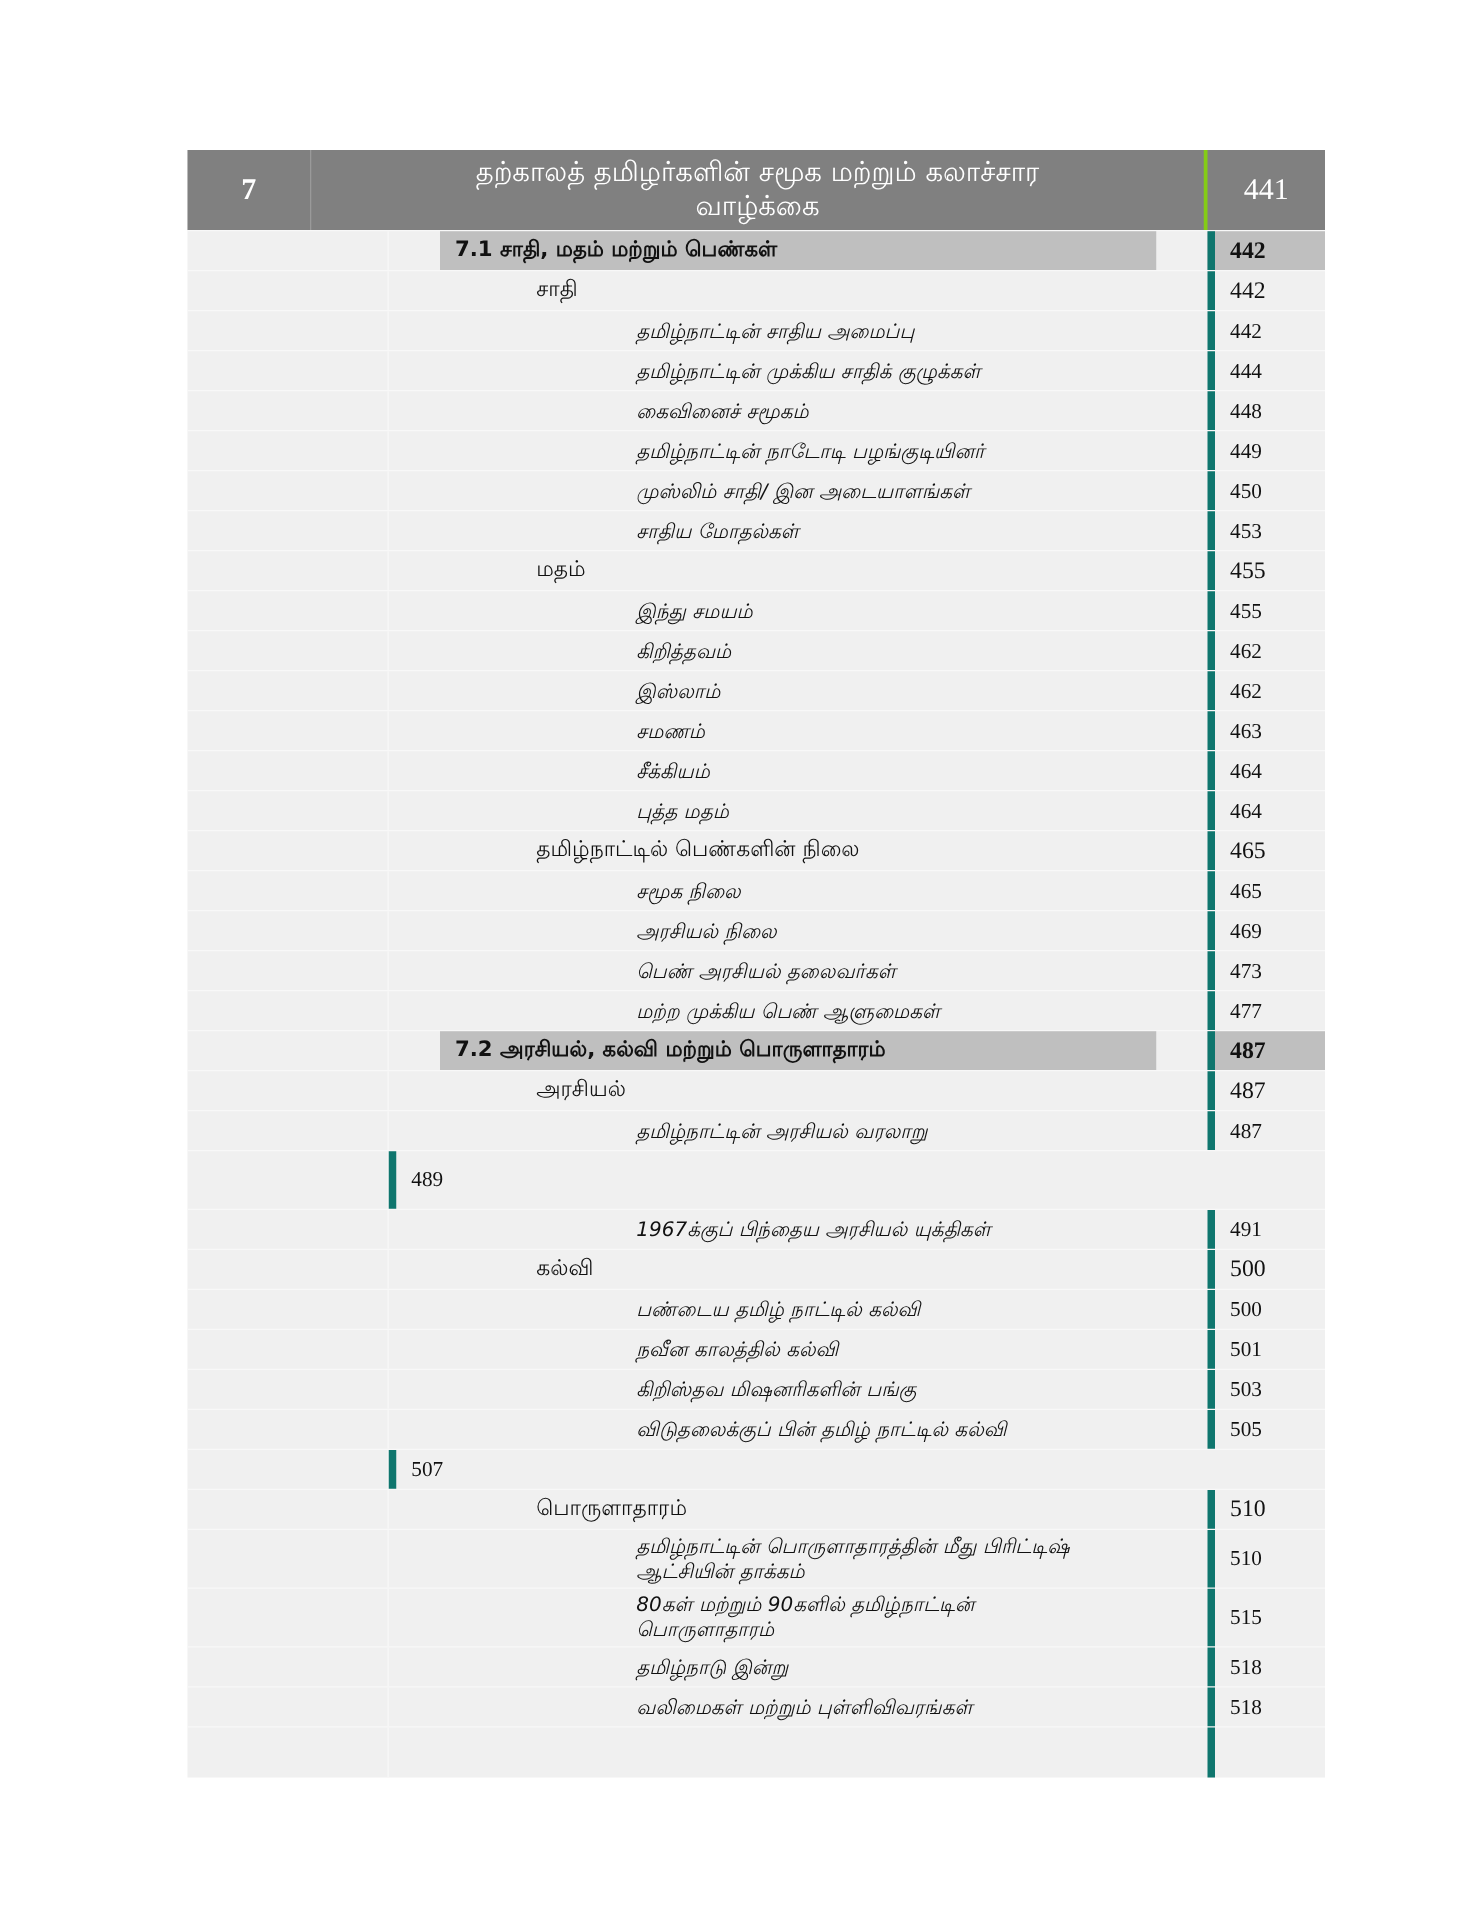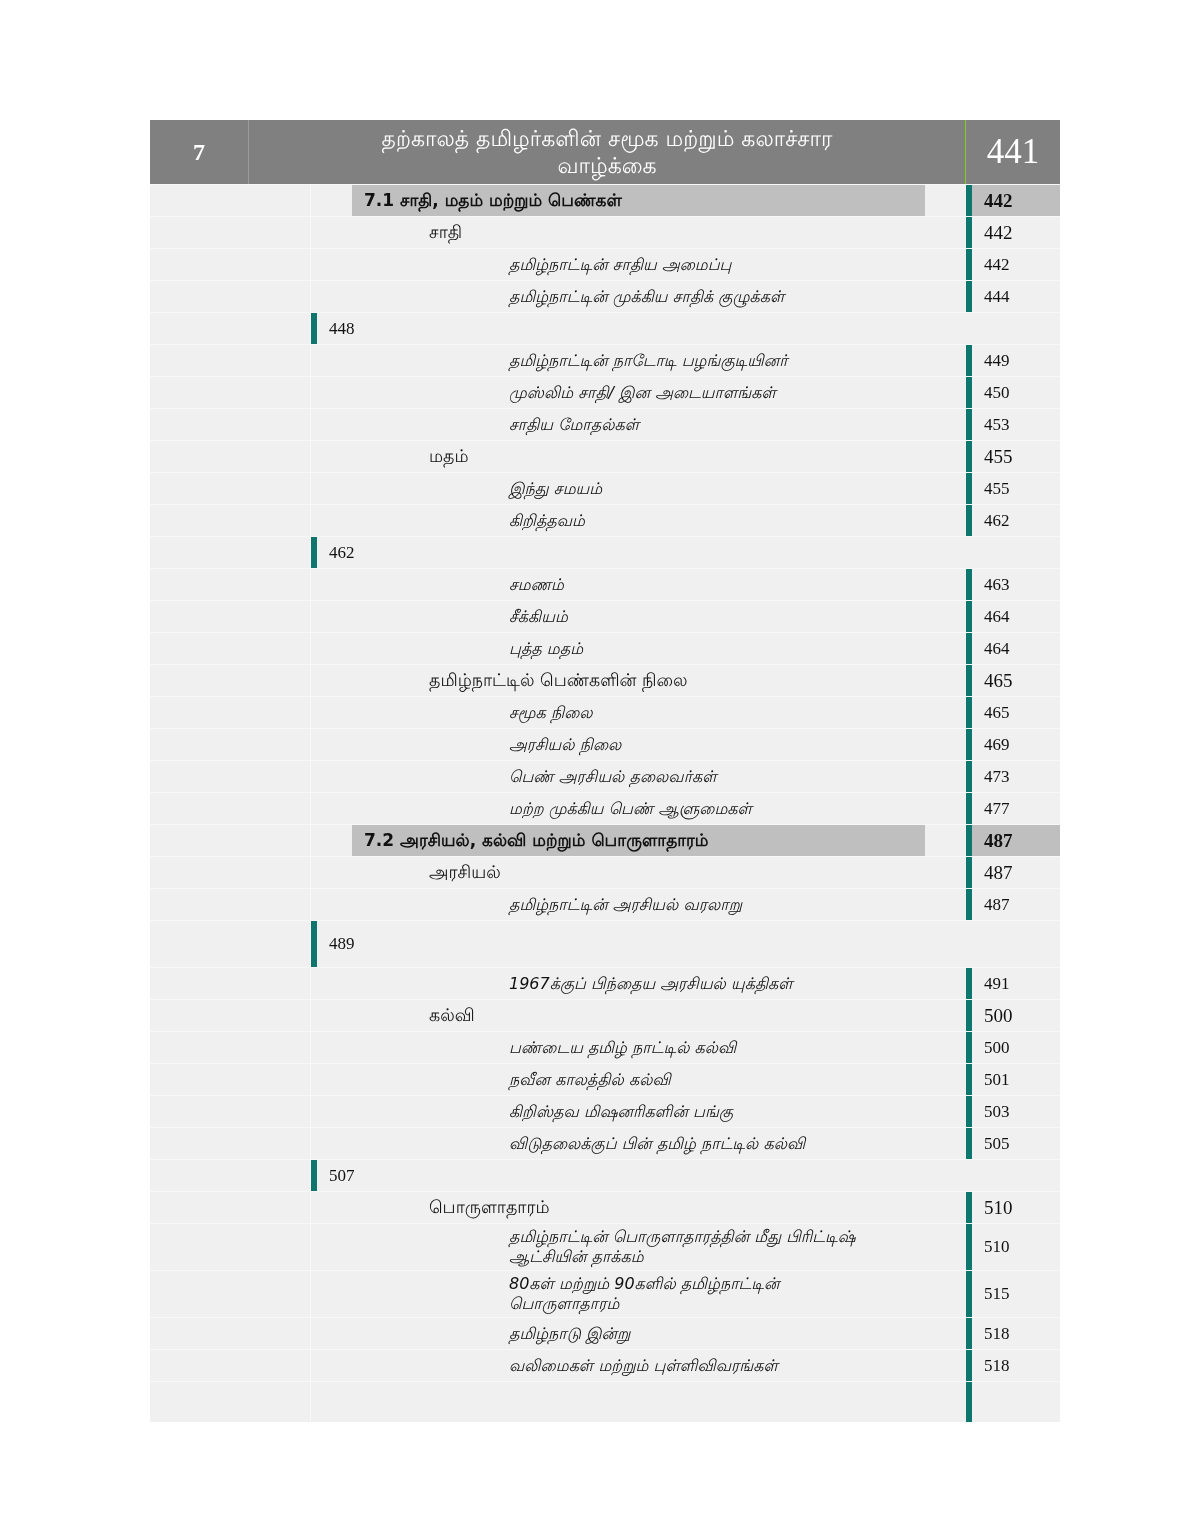--- a/index.html
+++ b/index.html
@@ -1,21 +1,21 @@
 <!DOCTYPE html>
 <html><head>
 <meta charset="utf-8">
 <style>
   html, body { margin: 0; padding: 0; background: #ffffff; }
   body { width: 1181px; height: 1536px; position: relative; font-family: "Liberation Serif", serif; color: #111; }
   .toc { position: absolute; left: 150px; top: 120px; width: 910px; background: #f0f0f0; }
   .hdr { display: flex; height: 64px; background: #808080; color: #fff; }
   .hdr .num { width: 98px; border-right: 1px solid #9a9a9a; display: flex; align-items: center; justify-content: center; font-size: 24px; font-weight: bold; }
   .hdr .title { flex: 1; display: flex; align-items: center; justify-content: center; text-align: center; font-family: "DejaVu Sans", sans-serif; font-size: 22px; line-height: 27px; padding: 0 40px; }
-  .hdr .pg { width: 94px; border-left: 1px solid #84cc16; display: flex; align-items: center; justify-content: center; font-size: 35px; }
+  .hdr .pg { width: 94px; border-left: 3px solid #84cc16; display: flex; align-items: center; justify-content: center; font-size: 24px; }
   .row { display: flex; min-height: 31px; border-top: 1px solid #f8f8f8; }
   .row .blank { width: 160px; flex: none; border-right: 1px solid #f8f8f8; }
   .row .txt { flex: 1; display: flex; align-items: center; font-family: "DejaVu Sans", sans-serif; font-size: 16.5px; }
   .row .pg { width: 94px; flex: none; border-left: 6px solid #0f766e; display: flex; align-items: center; padding-left: 12px; box-sizing: border-box; font-size: 18px; }
   .row.section .txt, .row.section .pg { background: #bfbfbf; font-weight: bold; margin-left: 41px; }
   .row.section .txt { padding-left: 12px; font-size: 17px; }
   .row.section .pg { font-size: 19px; }
   .row.sub .txt { padding-left: 118px; font-size: 17.5px; }
   .row.sub .pg { font-size: 19px; }
   .row.item .txt { padding-left: 198px; font-style: italic; font-size: 16px; line-height: 20px; }
@@ -50,20 +50,21 @@
         <div class="txt">தமிழ்நாட்டின் சாதிய அமைப்பு</div>
         <div class="pg">442</div>
       </div>
       <div class="row item">
         <div class="blank"></div>
         <div class="txt">தமிழ்நாட்டின் முக்கிய சாதிக் குழுக்கள்</div>
         <div class="pg">444</div>
       </div>
       <div class="row item">
         <div class="blank"></div>
+        <div class="txt">கைவினைச் சமூகம்</div>
         <div class="pg">448</div>
       </div>
       <div class="row item">
         <div class="blank"></div>
         <div class="txt">தமிழ்நாட்டின் நாடோடி பழங்குடியினர்</div>
         <div class="pg">449</div>
       </div>
       <div class="row item">
         <div class="blank"></div>
         <div class="txt">முஸ்லிம் சாதி/ இன அடையாளங்கள்</div>
@@ -84,20 +85,21 @@
         <div class="txt">இந்து சமயம்</div>
         <div class="pg">455</div>
       </div>
       <div class="row item">
         <div class="blank"></div>
         <div class="txt">கிறித்தவம்</div>
         <div class="pg">462</div>
       </div>
       <div class="row item">
         <div class="blank"></div>
+        <div class="txt">இஸ்லாம்</div>
         <div class="pg">462</div>
       </div>
       <div class="row item">
         <div class="blank"></div>
         <div class="txt">சமணம்</div>
         <div class="pg">463</div>
       </div>
       <div class="row item">
         <div class="blank"></div>
         <div class="txt">சீக்கியம்</div>

